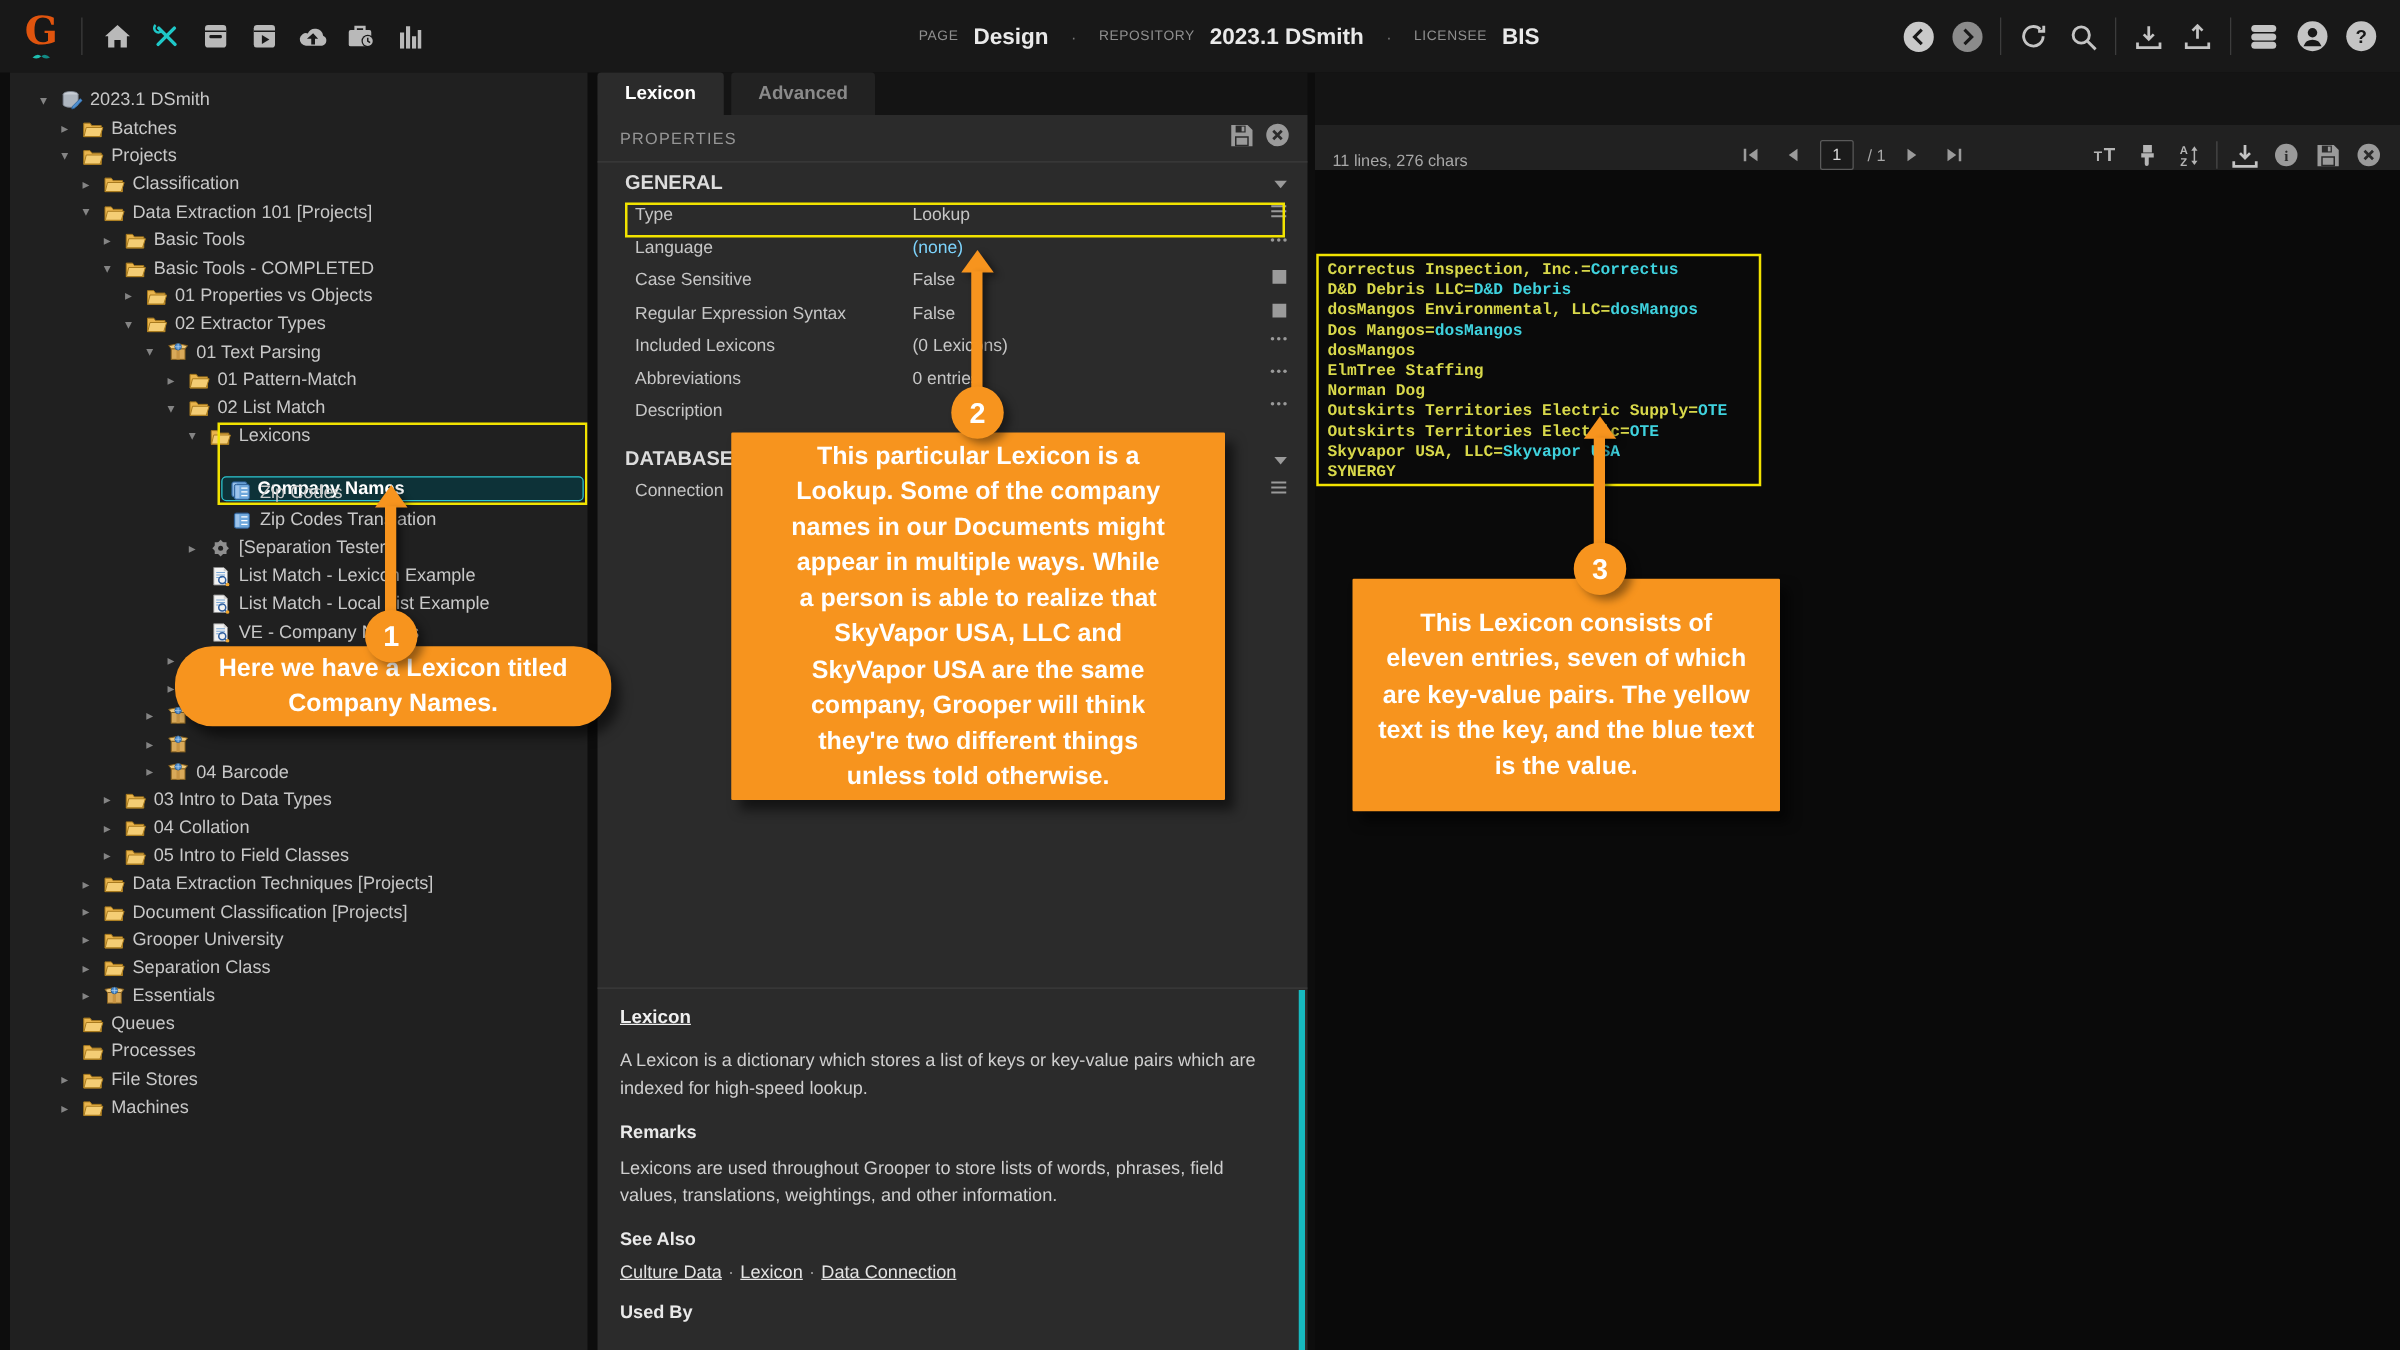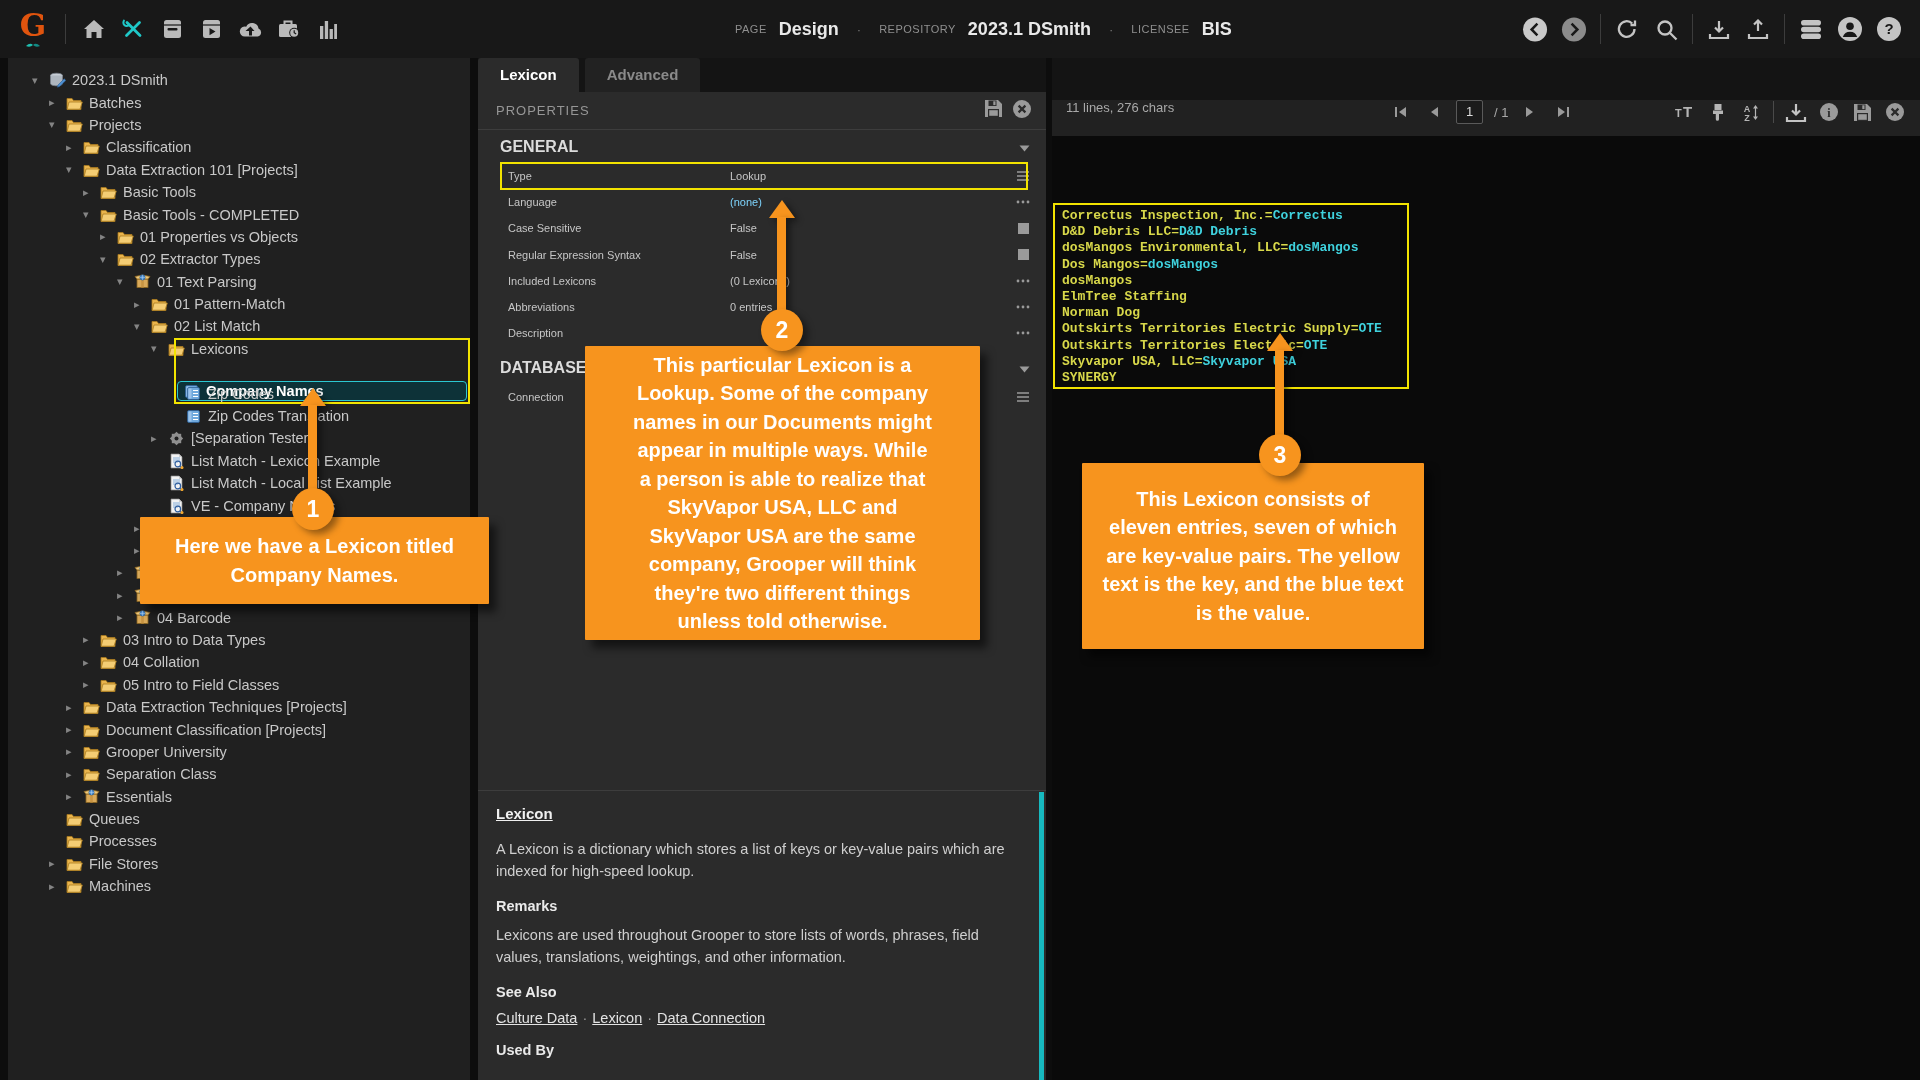--- a/index.html
+++ b/index.html
@@ -36,39 +36,39 @@
   .mid-tabs { position:absolute; left:478px; top:58px; width:568px; height:34px; display:flex; background:#141414; gap:6px; }
   .tab { padding:0 22px; line-height:34px; font-size:15px; font-weight:bold; cursor:pointer; }
   .tab.active { background:#2b2b2b; color:#fff; border-radius:3px 3px 0 0; }
   .tab.inactive { background:#222; color:#8a8a8a; border-radius:3px 3px 0 0; }
   .panel-mid { position:absolute; left:478px; top:92px; width:568px; bottom:0; background:#2b2b2b; }
   .props-bar { height:38px; display:flex; align-items:center; padding:0 14px 0 18px; border-bottom:1px solid #3d3d3d; }
   .props-bar .ptitle { font-size:13px; color:#969696; letter-spacing:1px; flex:1; }
   .pb-icons { display:flex; gap:9px; align-items:center; }
   .sec-head { height:33px; display:flex; align-items:center; padding:0 16px 0 22px; }
   .sec-head .stitle { font-size:16px; font-weight:bold; color:#dcdcdc; flex:1; }
-  .prow { position:relative; height:26.2px; display:flex; align-items:center; font-size:11px; }
+  .prow { position:relative; height:26.2px; display:flex; font-size:14px; }
   .plabel { width:252px; padding-left:30px; color:#c6c6c6; overflow:hidden; }
   .pvalue { color:#c6c6c6; }
   .pvalue.muted { color:#7dd3fc; }
   .pend { position:absolute; right:16px; display:inline-flex; align-items:center; }
   .prow.hl::after { content:""; position:absolute; left:22px; right:18px; top:-1px; bottom:-1px;
                     border:2px solid #F2E300; pointer-events:none; z-index:6; }
   .help { position:absolute; left:0; right:0; top:698px; bottom:0; border-top:1px solid #3d3d3d; padding:14px 26px 0 18px; }
   .help h3 { font-size:15px; color:#f0f0f0; text-decoration:underline; margin-bottom:16px; }
   .help p { font-size:14.5px; line-height:22px; color:#cfcfcf; margin-bottom:14px; width:520px; }
   .help h4 { font-size:14.5px; color:#eaeaea; margin:16px 0 10px; }
   .help .links { font-size:14.5px; color:#e3e3e3; }
   .help .links a { color:#e3e3e3; text-decoration:underline; cursor:pointer; }
   .help .links .sep { color:#9a9a9a; padding:0 5px; }
   .help-scroll { position:absolute; left:1039px; top:792px; width:5px; bottom:0; background:#17B9BF; z-index:3; }
 
   
   .panel-right { position:absolute; left:1052px; top:58px; right:0; bottom:0; background:#141414; }
-  .rp-head { position:absolute; left:0; right:0; top:42px; height:36px; background:#212121; display:flex; align-items:flex-start; }
+  .rp-head { position:absolute; left:0; right:0; top:42px; height:36px; background:#212121; display:flex; align-items:flex-end; }
   .rp-status { padding-left:14px; font-size:13px; color:#a8a8a8; }
   .pager { position:absolute; left:338px; display:flex; align-items:center; gap:11px; }
   .pagebox { width:27px; height:24px; border:1px solid #5a5a5a; border-radius:2px; color:#ddd;
              font-size:13px; text-align:center; line-height:22px; background:#1b1b1b; }
   .pslash { font-size:13px; color:#a8a8a8; }
   .rp-tools { position:absolute; right:14px; display:flex; align-items:center; gap:11px; }
   .rp-icon { display:inline-flex; align-items:center; justify-content:center; width:22px; height:24px; cursor:pointer; }
   .vdiv { width:1px; height:22px; background:#4a4a4a; }
   .rp-body { position:absolute; left:0; right:0; top:78px; bottom:0; background:#0a0a0a; }
   .lex-box { position:absolute; left:1px; top:67px; width:356px; height:186px; border:2px solid #F2E300; padding:3px 7px; }
@@ -855,21 +855,21 @@
         <div class="lline"><span class="lkey">Outskirts Territories Electric</span><span class="leq">=</span><span class="lval">OTE</span></div>
         <div class="lline"><span class="lkey">Skyvapor USA, LLC</span><span class="leq">=</span><span class="lval">Skyvapor USA</span></div>
         <div class="lline"><span class="lkey">SYNERGY</span></div>
       </div>
   </div>
 </div>
 
 <div class="co-head" style="left:300px; top:388px;"></div>
 <div class="co-shaft" style="left:308px; top:405px; height:87px;"></div>
 <div class="co-num" style="left:292px; top:488px;">1</div>
-<div class="callout" style="left:140px; top:517px; width:349px; height:87px;">Here we have a Lexicon titled
+<div class="callout" style="left:140px; top:517px; width:349px; height:64px;border-radius:30px;">Here we have a Lexicon titled
 Company Names.</div>
 
 <div class="co-head" style="left:769px; top:200px;"></div>
 <div class="co-shaft" style="left:777px; top:217px; height:96px;"></div>
 <div class="co-num" style="left:761px; top:309px;">2</div>
 <div class="callout" style="left:585px; top:346px; width:395px; height:294px;">This particular Lexicon is a
 Lookup. Some of the company
 names in our Documents might
 appear in multiple ways. While
 a person is able to realize that

